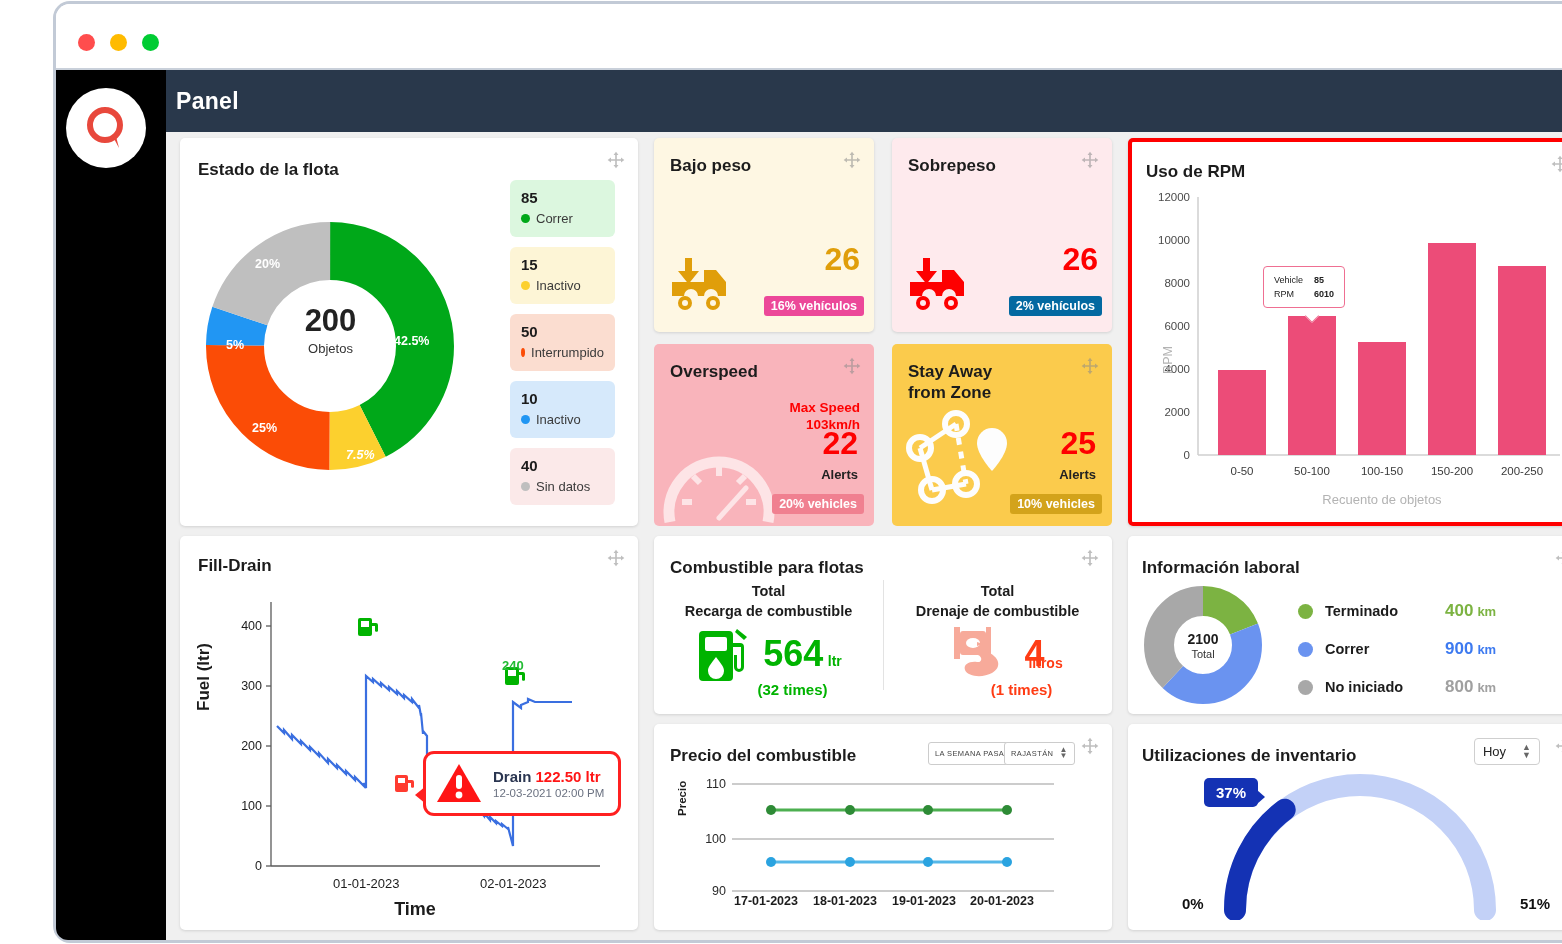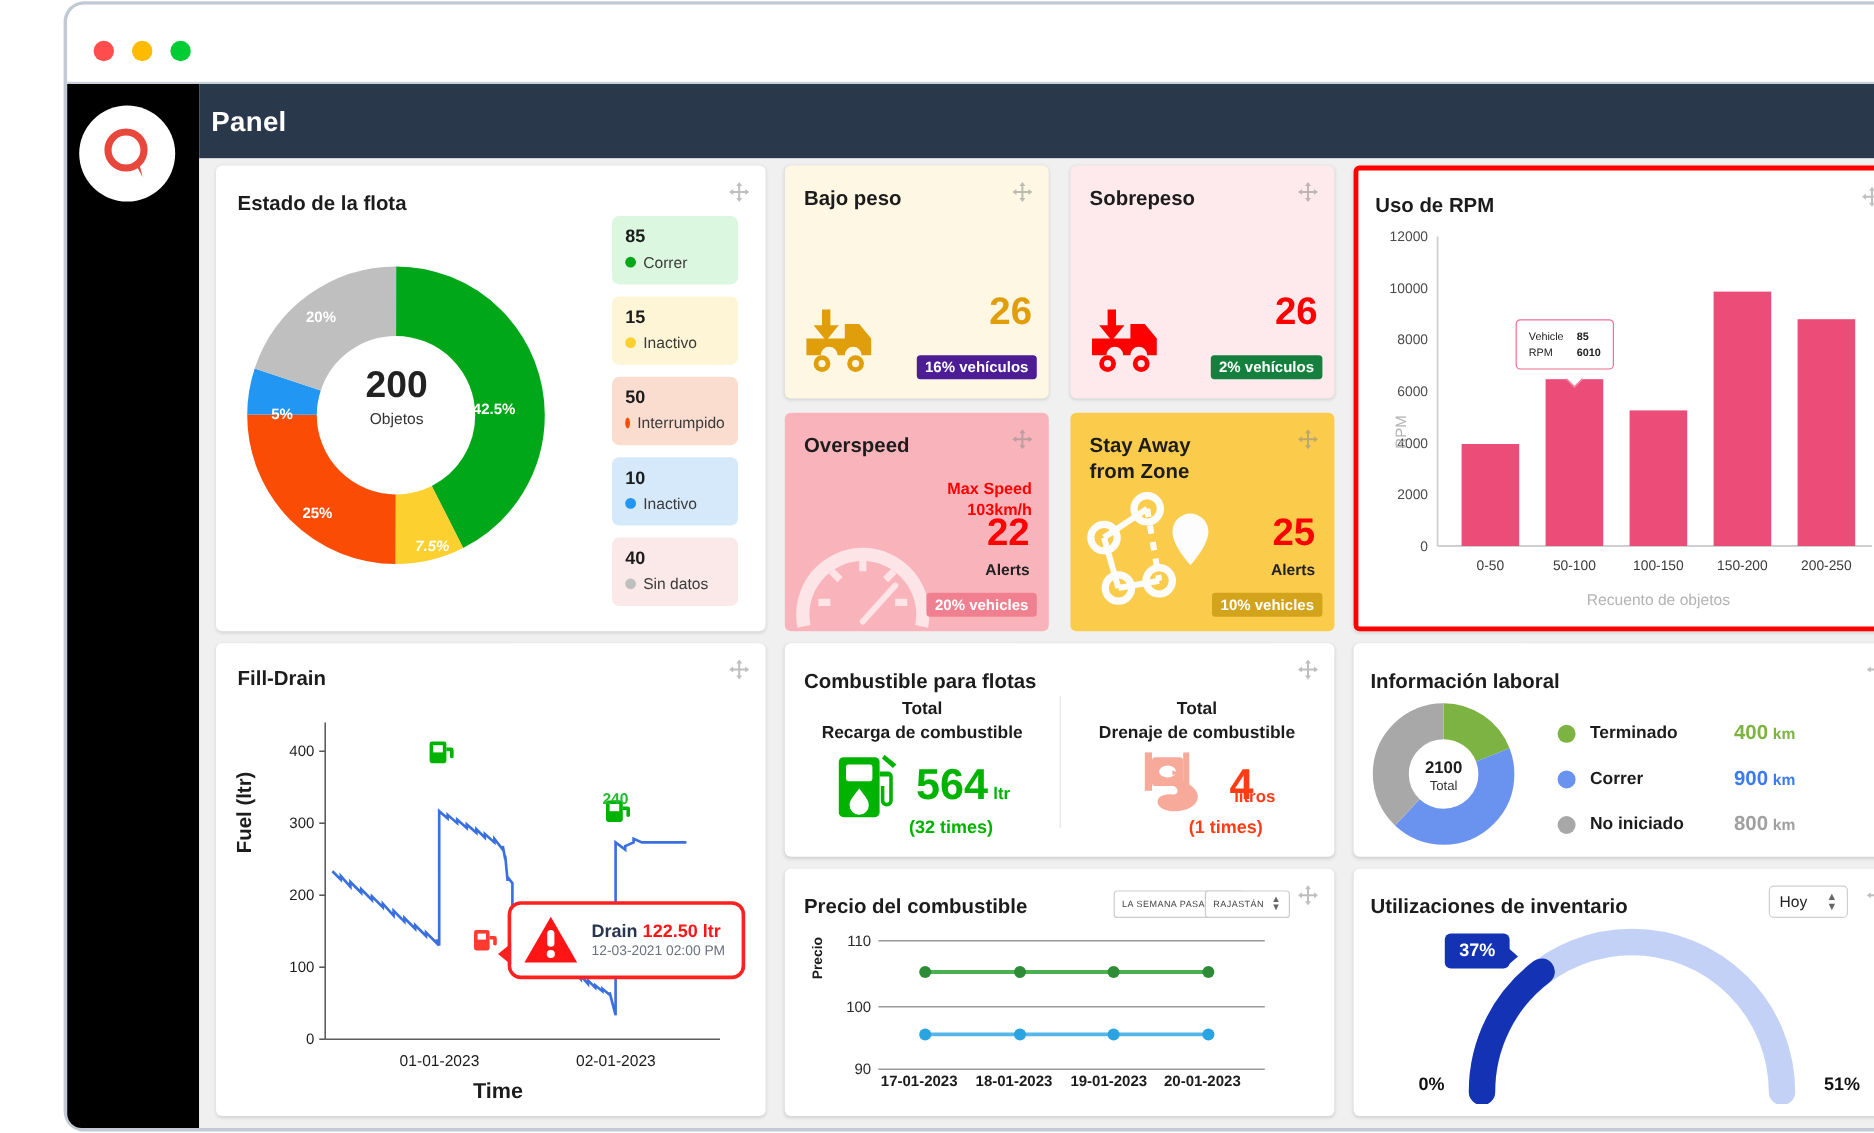--- a/index.html
+++ b/index.html
@@ -306,38 +306,38 @@
       </svg>
       <svg style="position:absolute;left:14px;bottom:18px;" width="68" height="58" viewBox="0 0 68 58">
         <path d="M17 2 h7 v13 h7 l-10.5 13 L10 15 h7 z" fill="#e09e0a"></path>
         <path d="M36 14 h12 l10 12 v14 h-8 a7 7 0 0 0 -14 0 h-6 a7 7 0 0 0 -14 0 H4 V26 h32z" fill="#e09e0a"></path>
         <circle cx="17" cy="47" r="7" fill="#e09e0a"></circle>
           <circle cx="17" cy="47" r="3" fill="#fef7e3"></circle>
         <circle cx="45" cy="47" r="7" fill="#e09e0a"></circle>
           <circle cx="45" cy="47" r="3" fill="#fef7e3"></circle>
       </svg>
       <div class="alert-num" style="right:14px; bottom:54px; color:#e09e0a;">26</div>
-      <div class="alert-badge" style="right:10px; bottom:16px; background:#4c1d95;">16% vehículos</div>
+      <div class="alert-badge" style="right:10px; bottom:16px; background:#ec4899;">16% vehículos</div>
     </div>
 
     <div class="card alert-card" id="sobre">
       <div class="card-title">Sobrepeso</div>
       <svg class="move-icon" viewBox="0 0 24 24">
         <path d="M12 2 L15 6 H13 V11 H18 V9 L22 12 L18 15 V13 H13 V18 H15 L12 22 L9 18 H11 V13 H6 V15 L2 12 L6 9 V11 H11 V6 H9 Z" fill="#8b8b8b"></path>
       </svg>
       <svg style="position:absolute;left:14px;bottom:18px;" width="68" height="58" viewBox="0 0 68 58">
         <path d="M17 2 h7 v13 h7 l-10.5 13 L10 15 h7 z" fill="#fe0000"></path>
         <path d="M36 14 h12 l10 12 v14 h-8 a7 7 0 0 0 -14 0 h-6 a7 7 0 0 0 -14 0 H4 V26 h32z" fill="#fe0000"></path>
         <circle cx="17" cy="47" r="7" fill="#fe0000"></circle>
           <circle cx="17" cy="47" r="3" fill="#feeaed"></circle>
         <circle cx="45" cy="47" r="7" fill="#fe0000"></circle>
           <circle cx="45" cy="47" r="3" fill="#feeaed"></circle>
       </svg>
       <div class="alert-num" style="right:14px; bottom:54px; color:#fe0000;">26</div>
-      <div class="alert-badge" style="right:10px; bottom:16px; background:#15803d;">2% vehículos</div>
+      <div class="alert-badge" style="right:10px; bottom:16px; background:#0369a1;">2% vehículos</div>
     </div>
 
     <div class="alert-card" id="overspeed">
       <div class="card-title">Overspeed</div>
       <svg class="move-icon" viewBox="0 0 24 24">
         <path d="M12 2 L15 6 H13 V11 H18 V9 L22 12 L18 15 V13 H13 V18 H15 L12 22 L9 18 H11 V13 H6 V15 L2 12 L6 9 V11 H11 V6 H9 Z" fill="#8b8b8b"></path>
       </svg>
       <svg style="position:absolute;left:4px;bottom:0px;" width="122" height="108" viewBox="0 0 122 108">
         <g stroke="#fde4e6" fill="none">
           <path d="M12 104 A50 50 0 1 1 110 104" stroke-width="11"></path>

